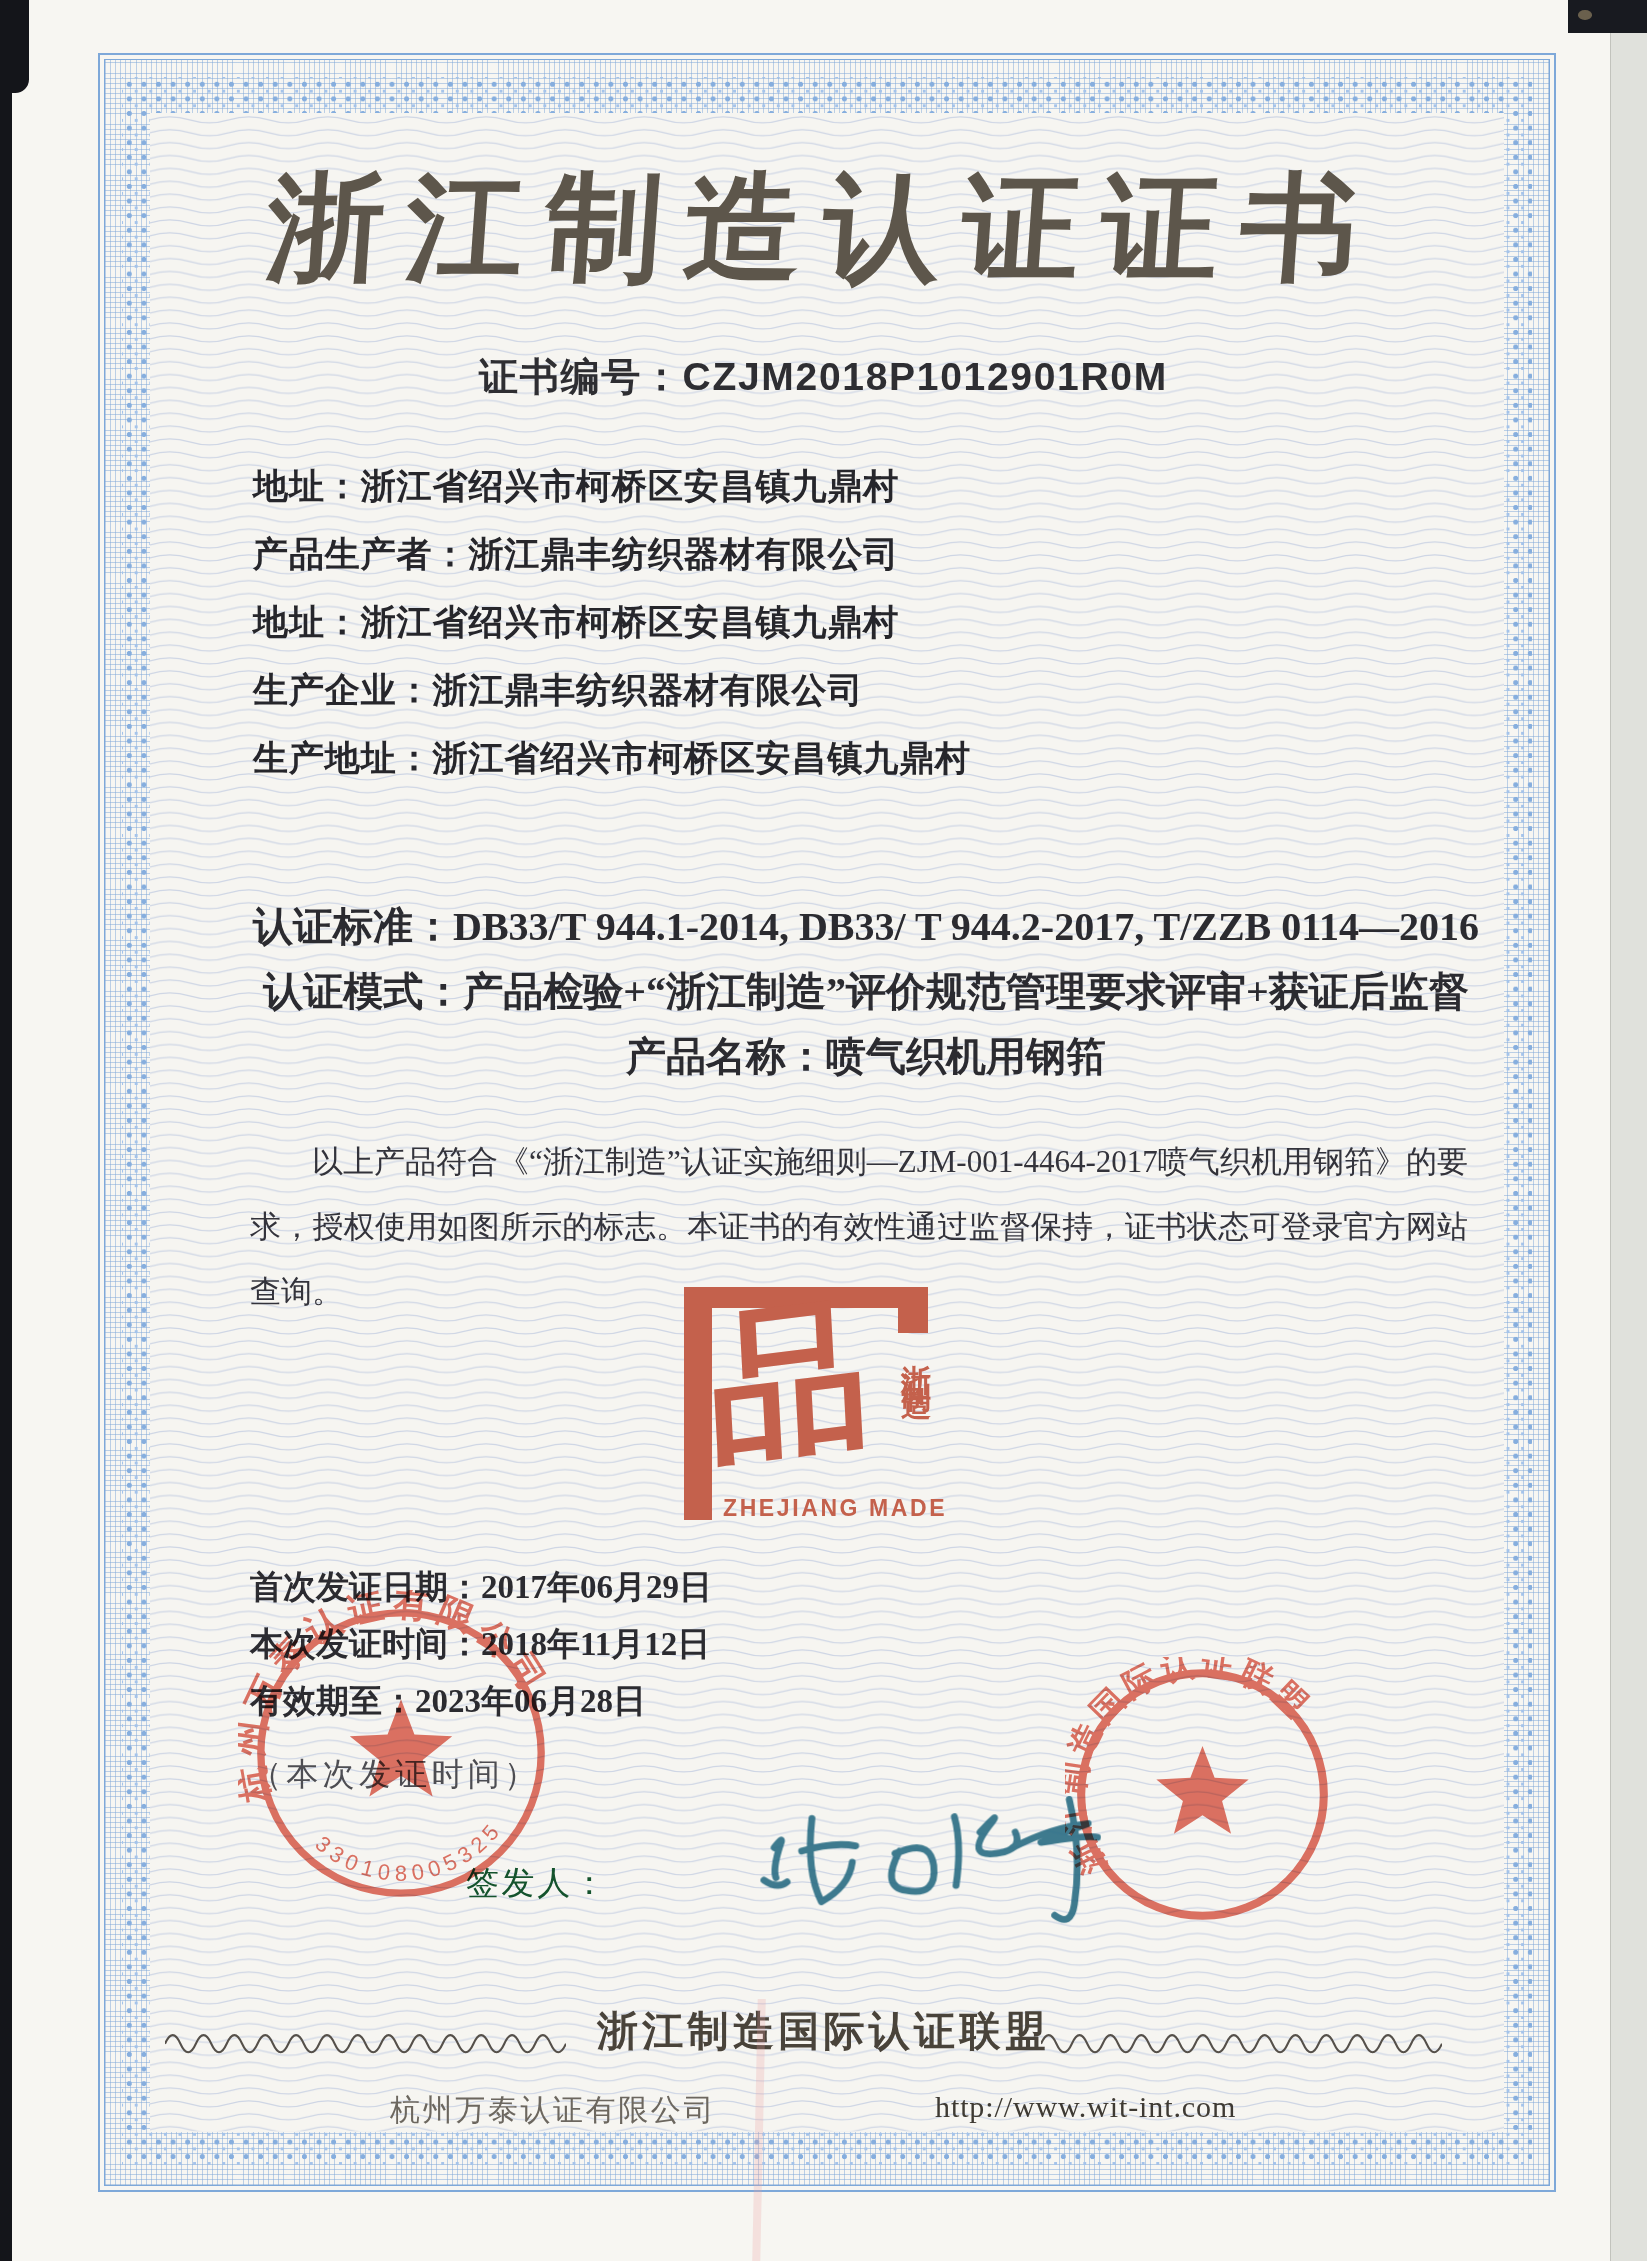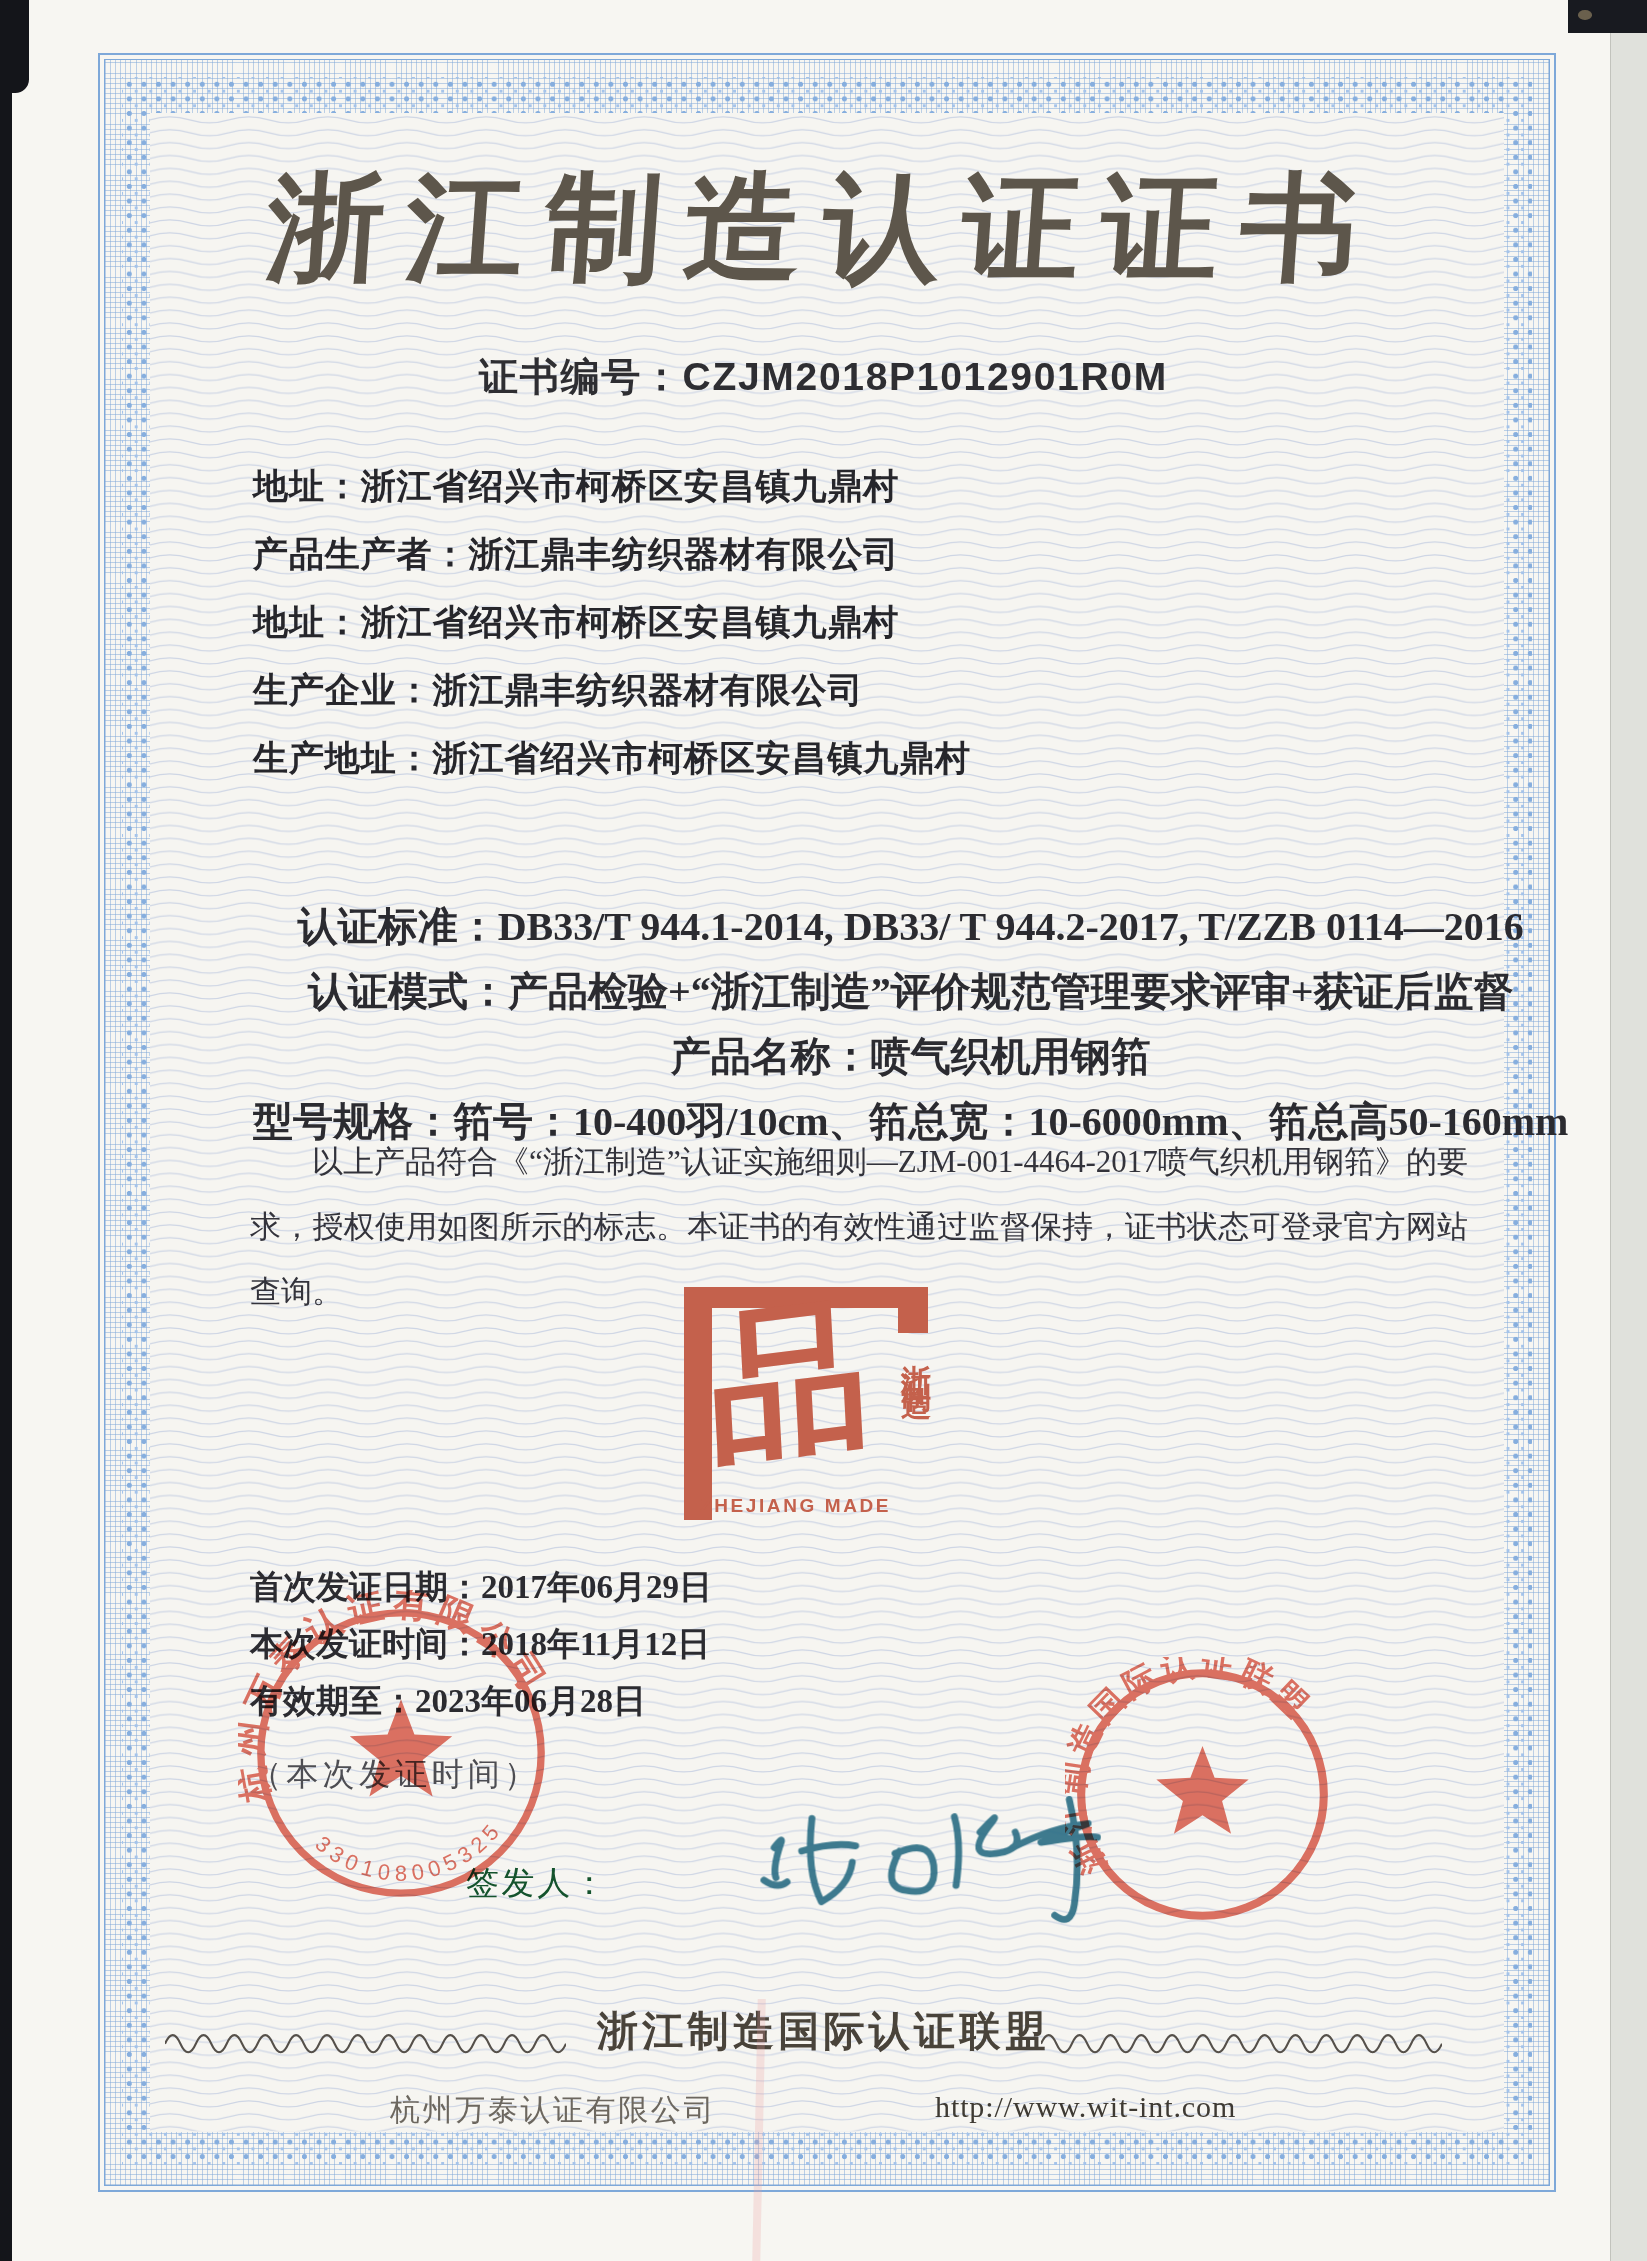--- a/index.html
+++ b/index.html
@@ -56,21 +56,21 @@
 
   
   .logo{position:absolute;left:684px;top:1287px;width:250px;height:238px;color:#c4614c;}
   .logo .bar-top{position:absolute;left:0;top:0;width:244px;height:21.4px;background:#c4614c;}
   .logo .bar-left{position:absolute;left:0;top:0;width:28px;height:233px;background:#c4614c;}
   .logo .bar-leg{position:absolute;left:214px;top:0;width:30px;height:46px;background:#c4614c;}
   .logo .mark{position:absolute;left:24px;top:15.4px;font-size:161px;line-height:1;
     font-weight:700;transform:rotate(-7deg) skewX(-4deg);}
   .logo .vtext{position:absolute;left:211px;top:53px;writing-mode:vertical-rl;
     font-size:30px;font-weight:700;letter-spacing:8.6px;}
-  .logo .caption{position:absolute;left:16px;top:208px;font-size:19px;font-weight:700;letter-spacing:2.6px;white-space:nowrap;}
+  .logo .caption{position:absolute;left:39px;top:208px;font-size:23px;font-weight:700;letter-spacing:2.6px;white-space:nowrap;}
 
   .dates-block{position:absolute;left:250px;top:1565px;}
   .date-line{height:57px;font-size:33px;font-weight:700;color:#2b2b30;white-space:nowrap;}
   .seal-note{position:absolute;left:250px;top:1753px;font-size:32px;color:#4d4d52;letter-spacing:4.3px;}
   .issuer-label{position:absolute;left:466px;top:1861px;font-size:33px;color:#14532d;letter-spacing:2.6px;}
   .signature{position:absolute;left:558px;top:1765px;width:549px;height:184px;}
 
   .stamp{position:absolute;mix-blend-mode:multiply;opacity:.84;}
   .stamp-left{left:238px;top:1590px;width:326px;height:326px;}
   .stamp-right{left:1065px;top:1657px;width:275px;height:275px;}
@@ -117,21 +117,20 @@
     <div class="info-line"><span>产品生产者：</span><span>浙江鼎丰纺织器材有限公司</span></div>
     <div class="info-line"><span>地址：</span><span>浙江省绍兴市柯桥区安昌镇九鼎村</span></div>
     <div class="info-line"><span>生产企业：</span><span>浙江鼎丰纺织器材有限公司</span></div>
     <div class="info-line"><span>生产地址：</span><span>浙江省绍兴市柯桥区安昌镇九鼎村</span></div>
   </div>
 
   <div class="spec-block f-serif">
     <div class="spec-line"><span>认证标准：</span><span>DB33/T 944.1-2014, DB33/ T 944.2-2017, T/ZZB 0114—2016</span></div>
     <div class="spec-line"><span>认证模式：</span><span>产品检验+“浙江制造”评价规范管理要求评审+获证后监督</span></div>
     <div class="spec-line"><span>产品名称：</span><span>喷气织机用钢筘</span></div>
-    <div class="spec-line"><span>型号规格：</span><span>筘号：10-400羽/10cm、筘总宽：10-6000mm、筘总高50-160mm</span></div>
   </div>
 
   <div class="statement f-serif">以上产品符合《“浙江制造”认证实施细则—ZJM-001-4464-2017喷气织机用钢筘》的要求，授权使用如图所示的标志。本证书的有效性通过监督保持，证书状态可登录官方网站查询。</div>
 
   <div class="logo">
     <div class="bar-top"></div>
     <div class="bar-left"></div>
     <div class="bar-leg"></div>
     <div class="mark f-serif">品</div>
     <div class="vtext f-serif">浙江制造</div>

